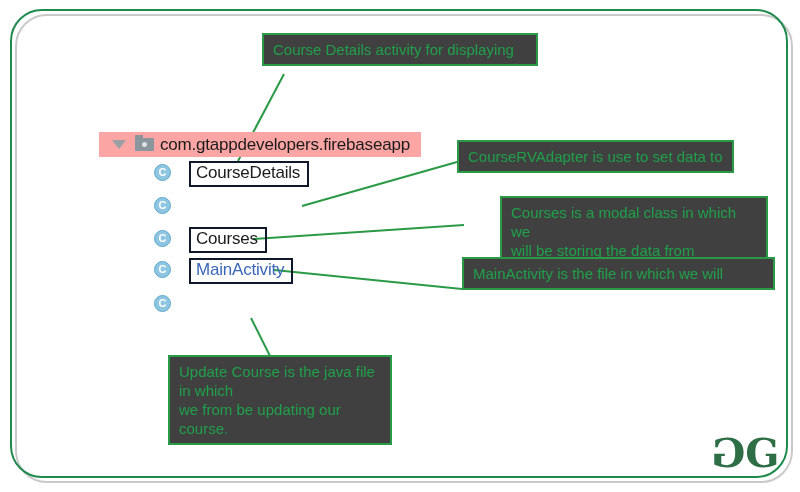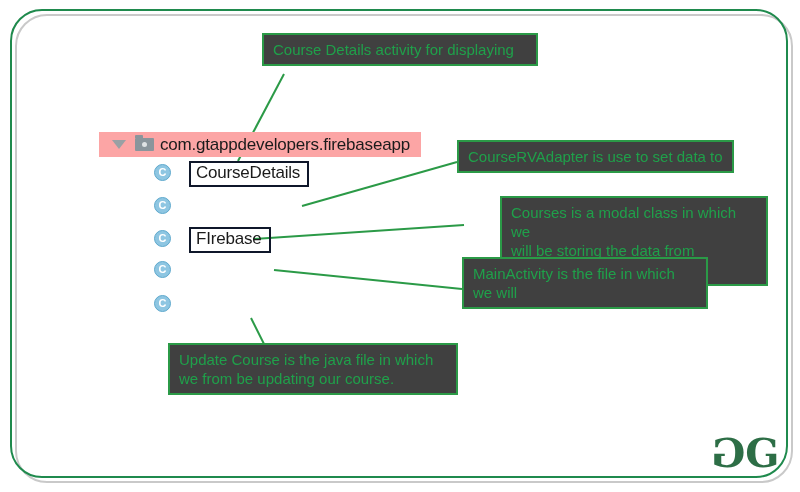--- a/index.html
+++ b/index.html
@@ -86,42 +86,43 @@
 
 <div class="class-row" style="top:161px;">
   <span class="class-icon">C</span>
   <span class="class-box">CourseDetails</span>
 </div>
 <div class="class-row" style="top:194px;">
   <span class="class-icon">C</span>
 </div>
 <div class="class-row" style="top:227px;">
   <span class="class-icon">C</span>
-  <span class="class-box">FIrebase</span>
+  <span class="class-box">Courses</span>
 </div>
 <div class="class-row" style="top:258px;">
   <span class="class-icon">C</span>
+  <span class="class-box label-blue">MainActivity</span>
 </div>
 <div class="class-row" style="top:292px;">
   <span class="class-icon">C</span>
 </div>
 
 <div class="callout" style="left:262px;top:33px;width:276px;">
   <div>Course Details activity for displaying</div>
 </div>
 <div class="callout" style="left:457px;top:140px;width:277px;">
   <div>CourseRVAdapter is use to set data to</div>
 </div>
 <div class="callout" style="left:464px;top:196px;width:268px;margin-left:36px;">
   <div>Courses is a modal class in which we</div>
   <div>will be storing the data from Firebase.</div>
 </div>
-<div class="callout" style="left:462px;top:257px;width:246px;">
+<div class="callout" style="left:462px;top:257px;width:313px;">
   <div>MainActivity is the file in which we will</div>
 </div>
-<div class="callout" style="left:168px;top:343px;width:290px;">
+<div class="callout" style="left:168px;top:355px;width:224px;">
   <div>Update Course is the java file in which</div>
   <div>we from be updating our course.</div>
 </div>
 
 <div class="gg-logo">
   <span class="flip">G</span><span>G</span>
 </div>
 
 </body></html>

